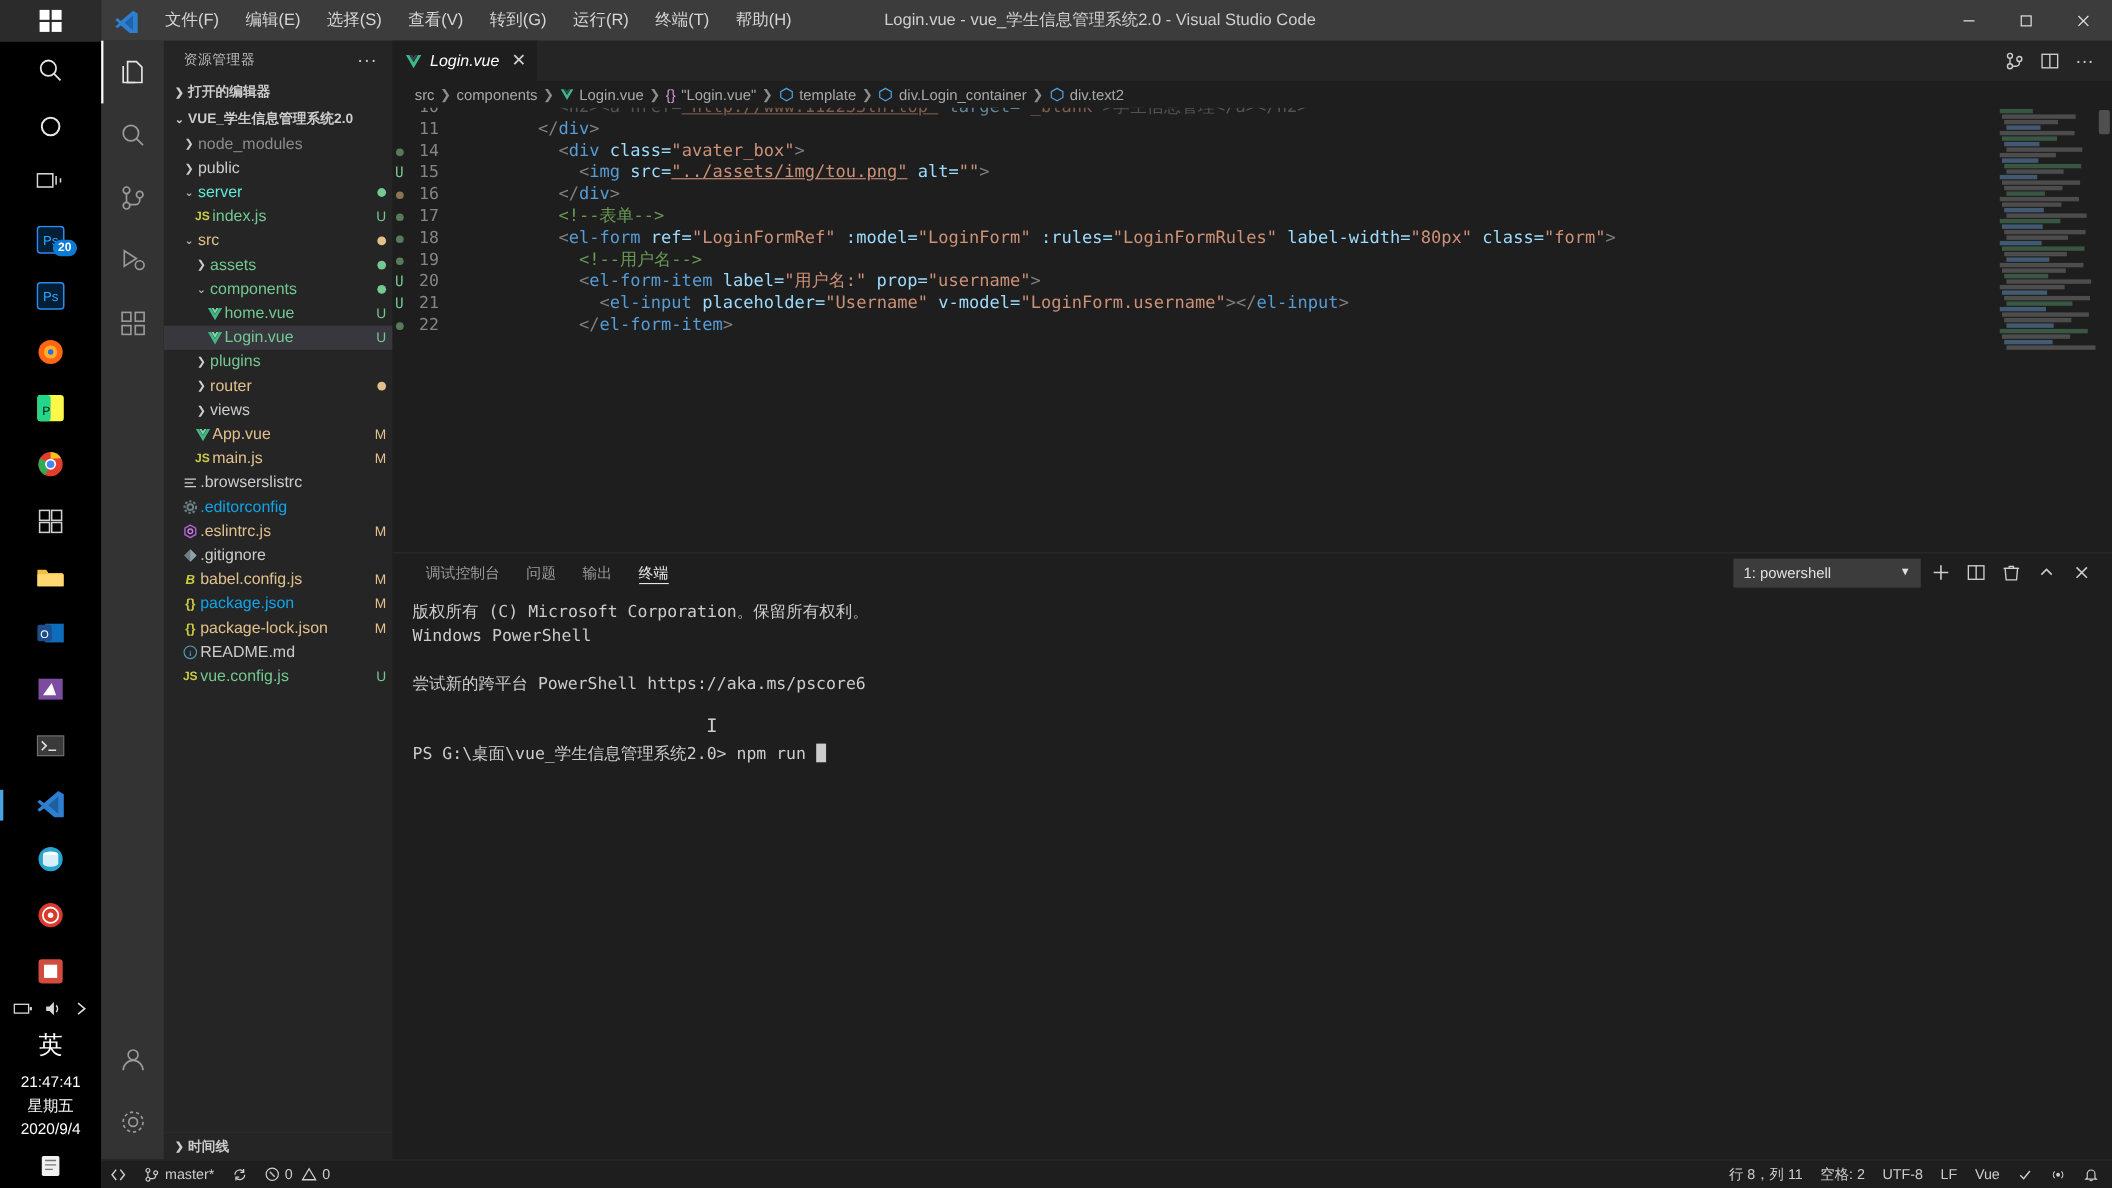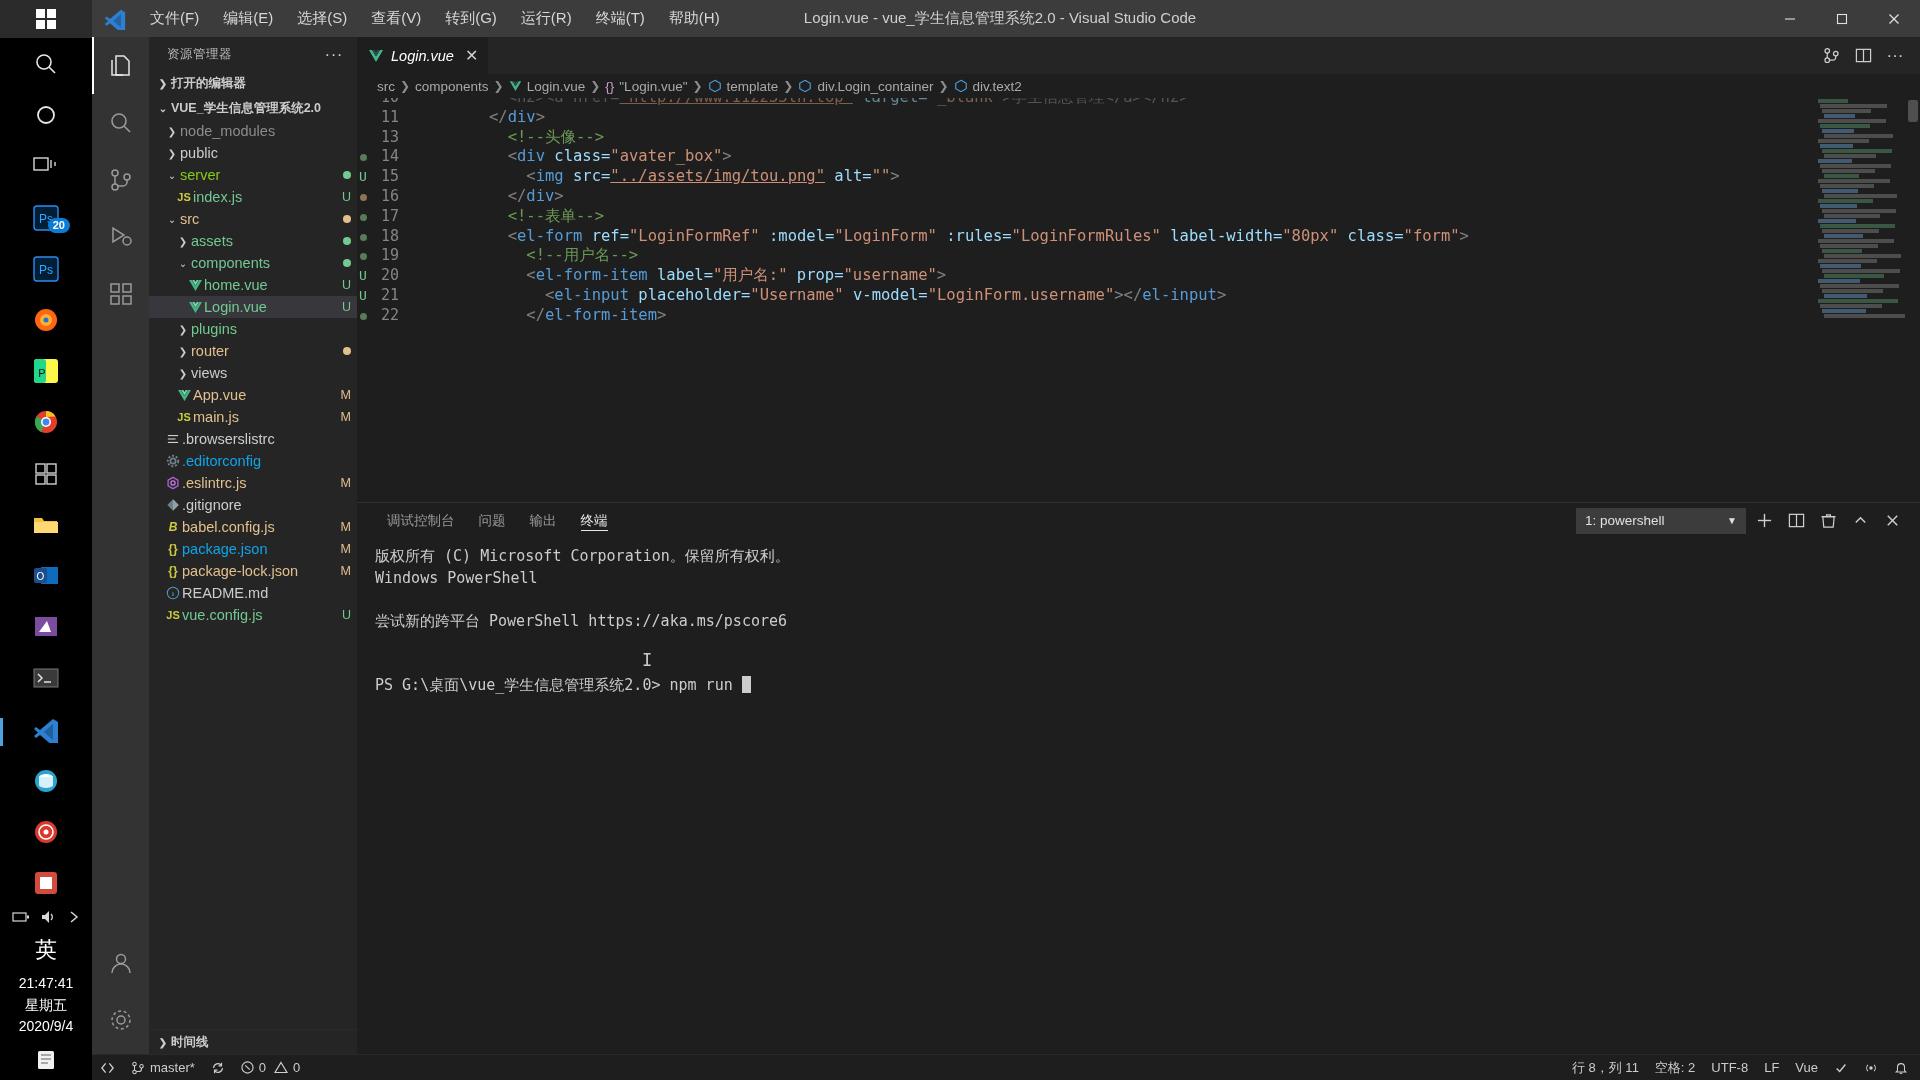--- a/index.html
+++ b/index.html
@@ -425,21 +425,21 @@
             <span class="fname" style="color:#8c8c8c">node_modules</span>
           </div>
           <div class="row">
             <span class="ind" style="width:15px"></span>
             <span class="chev">❯</span>
             <span class="fname" style="color:#cccccc">public</span>
           </div>
           <div class="row">
             <span class="ind" style="width:15px"></span>
             <span class="chev">⌄</span>
-            <span class="fname" style="color:#84cc16">server</span>
+            <span class="fname" style="color:#5eead4">server</span>
             <span class="dot" style="background:#73c991"></span>
           </div>
           <div class="row">
             <span class="ind" style="width:26px"></span>
             <span class="ficon">
               <span style="color:#cbcb41;font-size:11px;font-weight:bold;">JS</span>
             </span>
             <span class="fname" style="color:#73c991">index.js</span>
             <span class="gstat" style="color:#73c991">U</span>
           </div>
@@ -685,21 +685,20 @@
               <path d="M8 1.5 L14 5 v6 L8 14.5 L2 11 V5 Z" stroke="#4a9fe0" stroke-width="1.3" fill="none"></path>
             </svg>
           <span>div.text2</span>
         </span>
       </div>
 
       <div id="codearea">
         <div id="code" style="top: -10px;">
             <div class="cline"><span class="gmark"></span><span class="gutter">10</span><span class="ctext" style="opacity:.55;"><span class="t-white">        </span><span class="t-punc">&lt;h2&gt;&lt;a href=</span><span class="t-link">"http://www.112233ln.top"</span><span class="t-attr"> target=</span><span class="t-str">"_blank"</span><span class="t-punc">&gt;学生信息管理&lt;/a&gt;&lt;/h2&gt;</span></span></div>
             <div class="cline"><span class="gmark"></span><span class="gutter">11</span><span class="ctext" style=""><span class="t-white">      </span><span class="t-punc">&lt;/</span><span class="t-tag">div</span><span class="t-punc">&gt;</span></span></div>
-            <div class="cline"><span class="gmark"></span><span class="gutter">13</span><span class="ctext" style=""><span class="t-white">        </span><span class="t-cmt">&lt;!--头像--&gt;</span></span></div>
             <div class="cline"><span class="gmark"><span style="display:inline-block;width:7px;height:7px;border-radius:50%;background:#587c5a;"></span></span><span class="gutter">14</span><span class="ctext" style=""><span class="t-white">        </span><span class="t-punc">&lt;</span><span class="t-tag">div </span><span class="t-attr">class=</span><span class="t-str">"avater_box"</span><span class="t-punc">&gt;</span></span></div>
             <div class="cline"><span class="gmark"><span style="color:#73c991;font-size:13px;">U</span></span><span class="gutter">15</span><span class="ctext" style=""><span class="t-white">          </span><span class="t-punc">&lt;</span><span class="t-tag">img </span><span class="t-attr">src=</span><span class="t-link">"../assets/img/tou.png"</span><span class="t-attr"> alt=</span><span class="t-str">""</span><span class="t-punc">&gt;</span></span></div>
             <div class="cline"><span class="gmark"><span style="display:inline-block;width:7px;height:7px;border-radius:50%;background:#8a7452;"></span></span><span class="gutter">16</span><span class="ctext" style=""><span class="t-white">        </span><span class="t-punc">&lt;/</span><span class="t-tag">div</span><span class="t-punc">&gt;</span></span></div>
             <div class="cline"><span class="gmark"><span style="display:inline-block;width:7px;height:7px;border-radius:50%;background:#587c5a;"></span></span><span class="gutter">17</span><span class="ctext" style=""><span class="t-white">        </span><span class="t-cmt">&lt;!--表单--&gt;</span></span></div>
             <div class="cline"><span class="gmark"><span style="display:inline-block;width:7px;height:7px;border-radius:50%;background:#587c5a;"></span></span><span class="gutter">18</span><span class="ctext" style=""><span class="t-white">        </span><span class="t-punc">&lt;</span><span class="t-tag">el-form </span><span class="t-attr">ref=</span><span class="t-str">"LoginFormRef"</span><span class="t-attr"> :model=</span><span class="t-str">"LoginForm"</span><span class="t-attr"> :rules=</span><span class="t-str">"LoginFormRules"</span><span class="t-attr"> label-width=</span><span class="t-str">"80px"</span><span class="t-attr"> class=</span><span class="t-str">"form"</span><span class="t-punc">&gt;</span></span></div>
             <div class="cline"><span class="gmark"><span style="display:inline-block;width:7px;height:7px;border-radius:50%;background:#587c5a;"></span></span><span class="gutter">19</span><span class="ctext" style=""><span class="t-white">          </span><span class="t-cmt">&lt;!--用户名--&gt;</span></span></div>
             <div class="cline"><span class="gmark"><span style="color:#73c991;font-size:13px;">U</span></span><span class="gutter">20</span><span class="ctext" style=""><span class="t-white">          </span><span class="t-punc">&lt;</span><span class="t-tag">el-form-item </span><span class="t-attr">label=</span><span class="t-str">"用户名:"</span><span class="t-attr"> prop=</span><span class="t-str">"username"</span><span class="t-punc">&gt;</span></span></div>
             <div class="cline"><span class="gmark"><span style="color:#73c991;font-size:13px;">U</span></span><span class="gutter">21</span><span class="ctext" style=""><span class="t-white">            </span><span class="t-punc">&lt;</span><span class="t-tag">el-input </span><span class="t-attr">placeholder=</span><span class="t-str">"Username"</span><span class="t-attr"> v-model=</span><span class="t-str">"LoginForm.username"</span><span class="t-punc">&gt;&lt;/</span><span class="t-tag">el-input</span><span class="t-punc">&gt;</span></span></div>
             <div class="cline"><span class="gmark"><span style="display:inline-block;width:7px;height:7px;border-radius:50%;background:#587c5a;"></span></span><span class="gutter">22</span><span class="ctext" style=""><span class="t-white">          </span><span class="t-punc">&lt;/</span><span class="t-tag">el-form-item</span><span class="t-punc">&gt;</span></span></div>
           </div>

